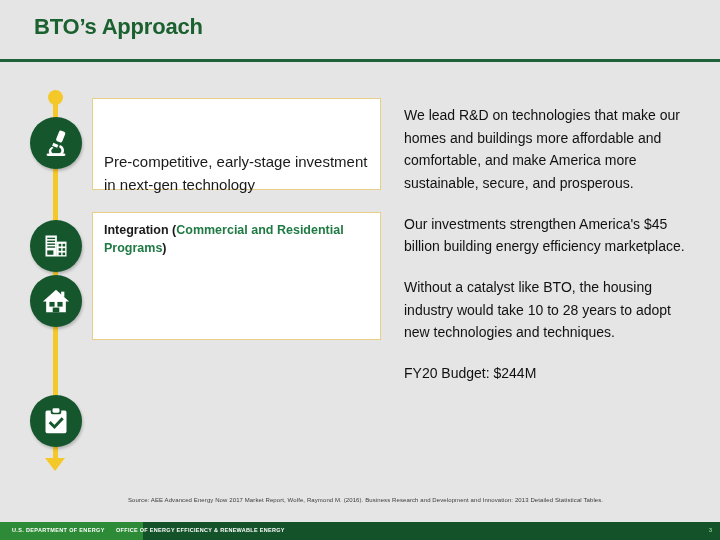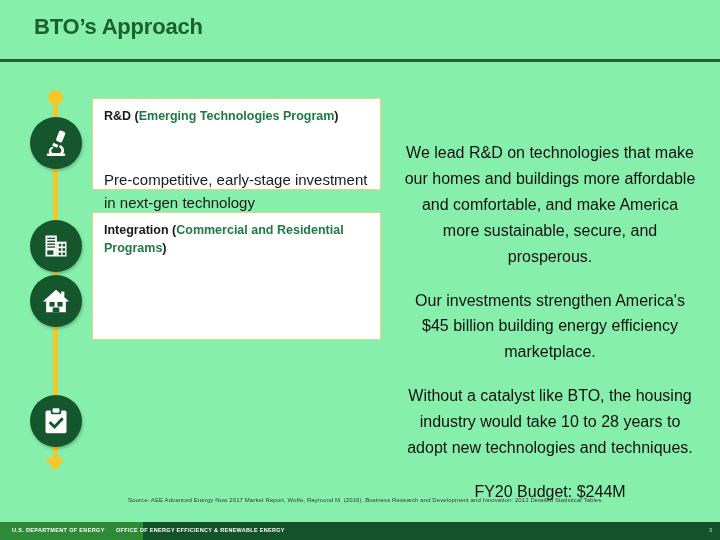--- a/index.html
+++ b/index.html
@@ -10,21 +10,21 @@
   body {
     width: 720px;
     height: 540px;
     position: relative;
     font-family: "Liberation Sans", sans-serif;
     overflow: hidden;
   }
   .slide {
     position: absolute;
     inset: 0;
-    background: #86efac;
+    background: #e5e5e5;
   }
 
   
   .page-title {
     position: absolute;
     left: 34px;
     top: 14px;
     font-size: 22px;
     font-weight: bold;
     color: #1b6130;
@@ -113,25 +113,24 @@
     line-height: 1.5;
     margin-top: 44px;
   }
 
   
   .right-col {
     position: absolute;
     left: 404px;
     top: 104px;
     width: 292px;
-    text-align: center;
-    font-size: 16px;
+    text-align: left;
+    font-size: 14px;
     color: #111111;
     line-height: 1.62;
-    margin-top: 36px;
   }
   .right-col p { margin: 0 0 18px 0; }
   .right-col p:last-child { margin-bottom: 0; }
 
   
   .source-note {
     position: absolute;
     left: 128px;
     top: 497px;
     width: 585px;
@@ -248,21 +247,20 @@
     <span>
       <svg width="28" height="28" viewBox="0 0 32 32" fill="#ffffff">
         <rect x="12" y="1.5" width="8" height="5" rx="1.6"></rect>
         <path d="M6 4 h4 v2.2 a2 2 0 0 0 2 2 h8 a2 2 0 0 0 2 -2 V4 h4 a2 2 0 0 1 2 2 v22 a2 2 0 0 1 -2 2 H6 a2 2 0 0 1 -2 -2 V6 a2 2 0 0 1 2 -2 z"></path>
         <path d="M10 18.5 l4.3 4.3 l8.2 -8.6" stroke="#15562c" stroke-width="3.4" fill="none" stroke-linecap="square"></path>
       </svg>
     </span>
   </div>
 
   <div class="box box-1">
-    <div class="box-head"><span>R&amp;D (</span><span class="green">Emerging Technologies Program</span><span>)</span></div>
     <div class="box-body">Pre-competitive, early-stage investment in next-gen technology</div>
   </div>
 
   <div class="box box-2">
     <div class="box-head"><span>Integration (</span><span class="green">Commercial and Residential Programs</span><span>)</span></div>
   </div>
 
 
   <div class="right-col">
     <p>We lead R&amp;D on technologies that make our homes and buildings more affordable and comfortable, and make America more sustainable, secure, and prosperous.</p>

